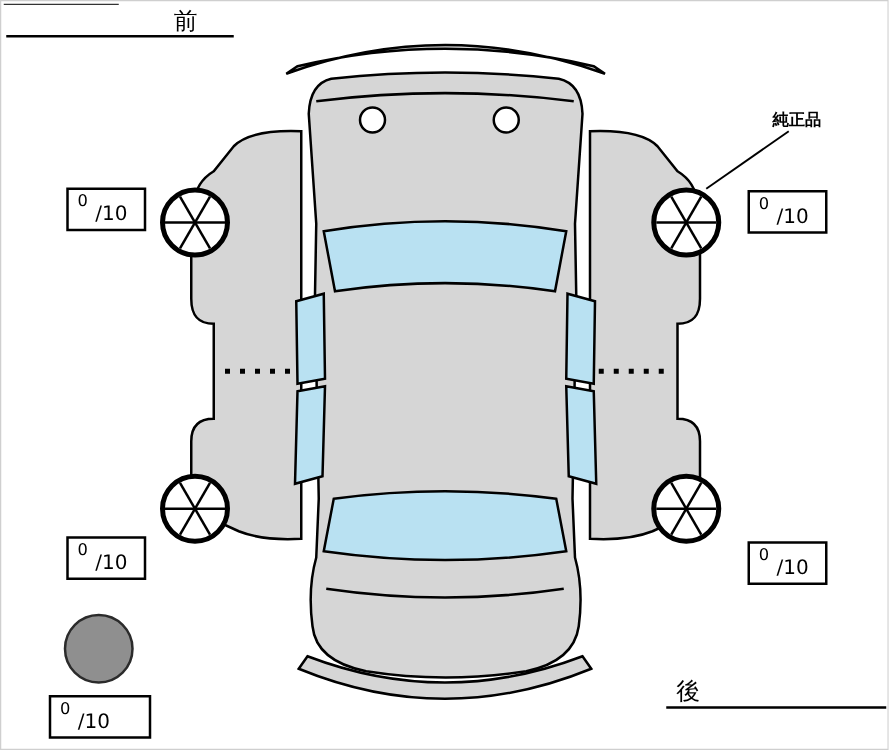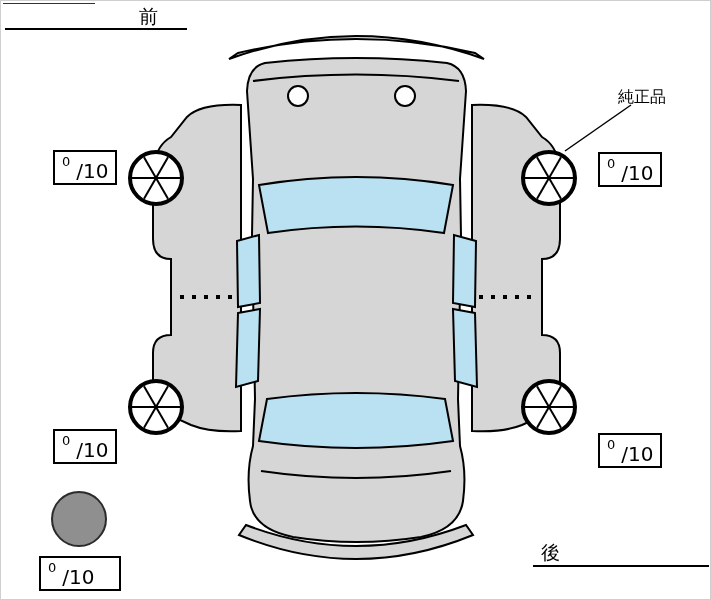--- a/index.html
+++ b/index.html
@@ -3,31 +3,31 @@
 <meta charset="utf-8">
 <style>
   html,body{margin:0;padding:0;background:#fff;}
   .stage{
     position:relative;width:711px;height:600px;background:#ffffff;
     border:1px solid #cfcfcf;box-sizing:border-box;overflow:hidden;
     font-family:"DejaVu Sans","Liberation Sans",sans-serif;color:#000;
   }
   .diagram-svg{position:absolute;left:0;top:0;}
   .jp-label{position:absolute;font-size:19px;letter-spacing:1px;}
-  .genuine-label{position:absolute;font-size:16px;font-weight:normal;}
+  .genuine-label{position:absolute;font-size:13px;font-weight:bold;}
   .rule{position:absolute;height:2px;background:#000;}
   .rule.thin{height:1px;background:#333;}
   .score-box{
     position:absolute;width:64px;height:35px;background:#fff;
     border:2px solid #000;box-sizing:border-box;
     display:flex;align-items:flex-start;padding:2px 4px 0 7px;
   }
   .score-box.wide{width:82px;}
   .score-num{font-size:13px;line-height:14px;margin-top:1px;}
-  .score-den{font-size:20px;line-height:16px;margin-left:6px;margin-top:9px;}
+  .score-den{font-size:16px;line-height:16px;margin-left:6px;margin-top:9px;}
   .spare-circle{
     position:absolute;left:50px;top:490px;width:56px;height:56px;
     border-radius:50%;background:#8f8f8f;border:2px solid #2b2b2b;box-sizing:border-box;
   }
 </style>
 </head>
 <body>
 
 <div class="stage">
 

